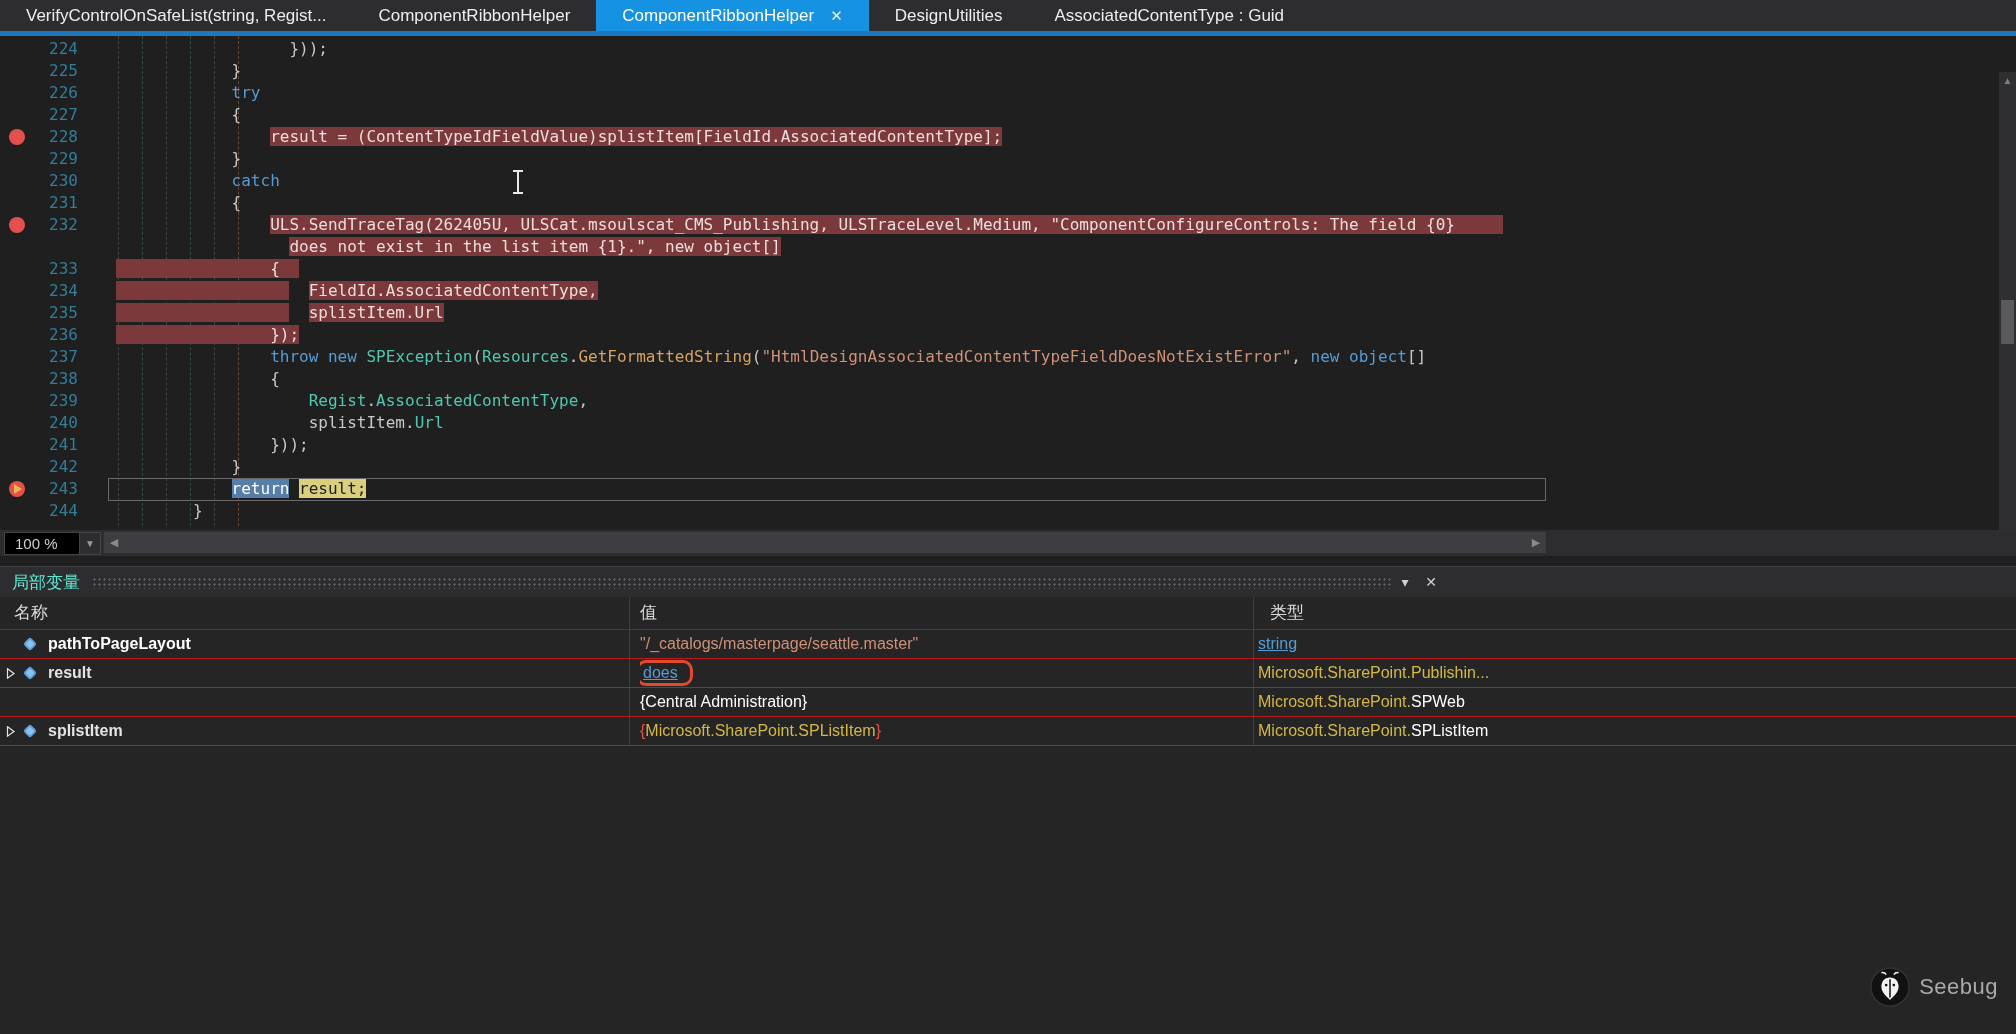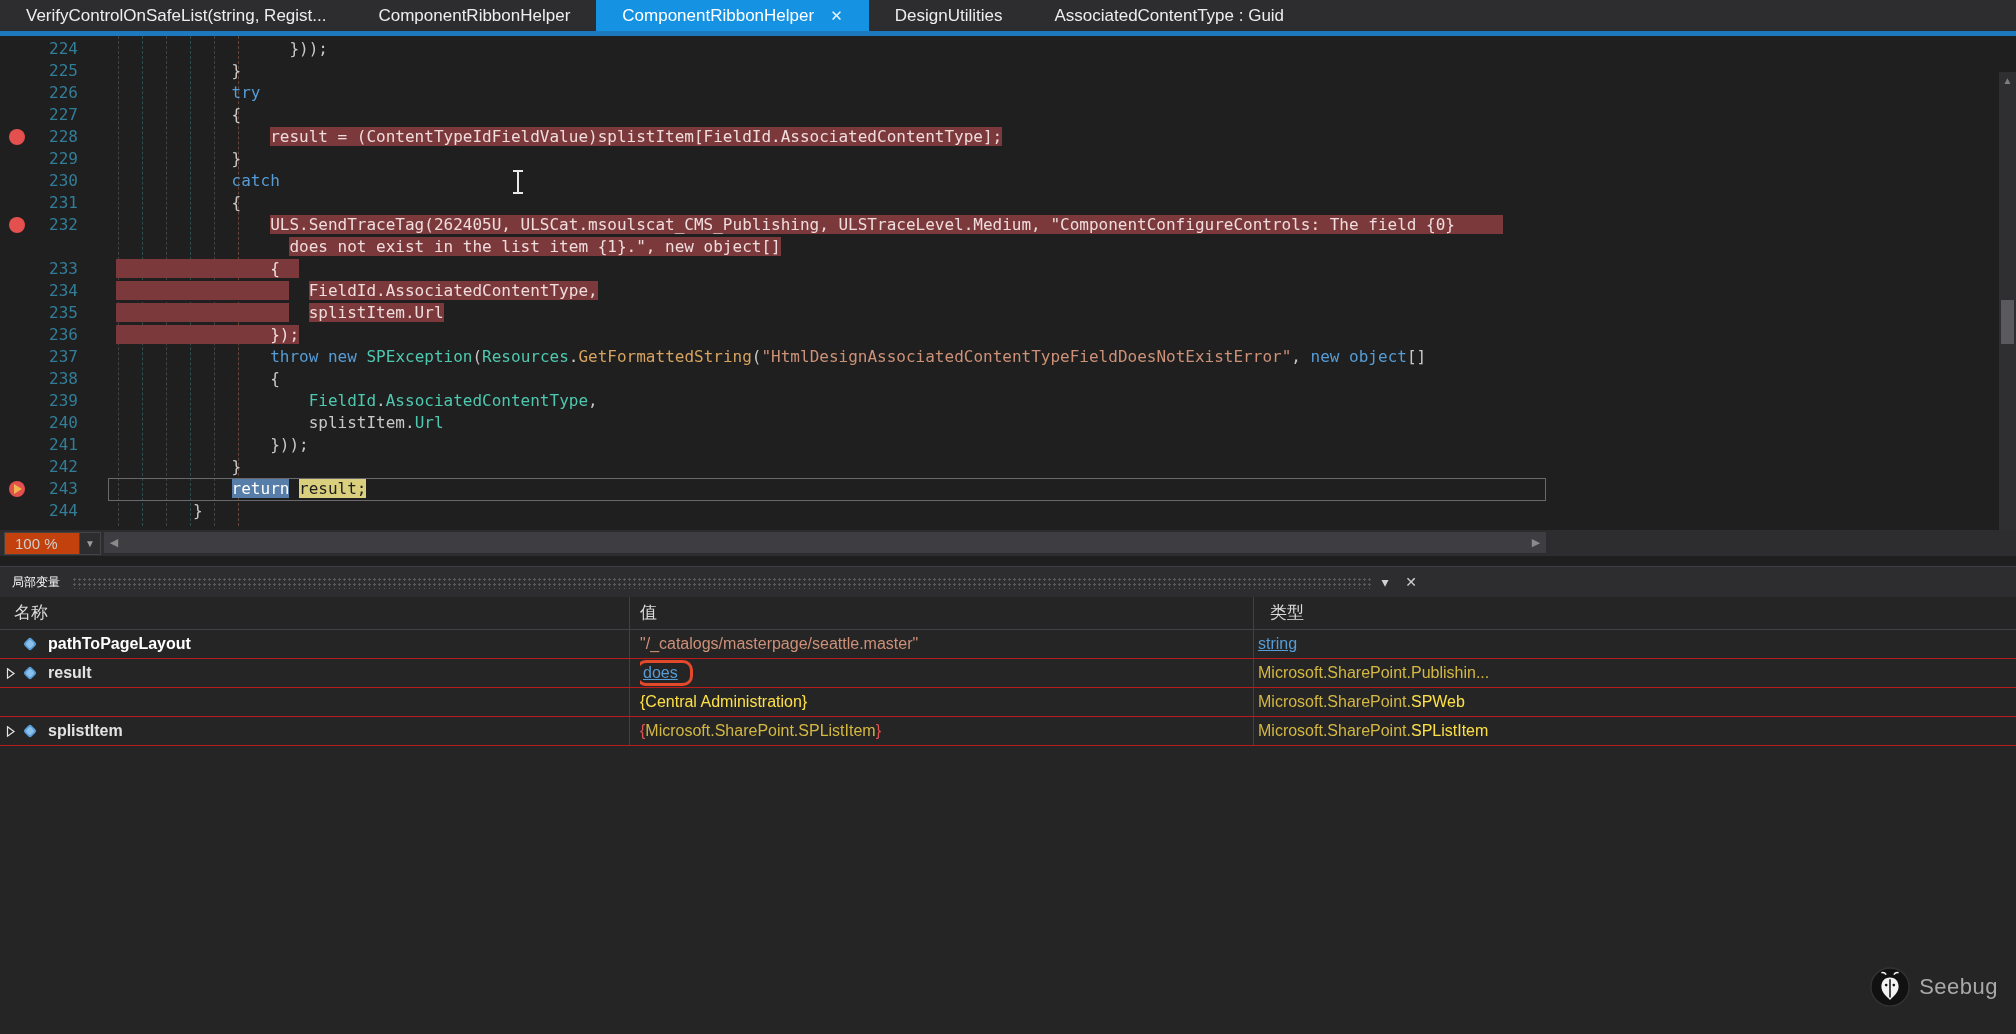--- a/index.html
+++ b/index.html
@@ -46,53 +46,53 @@
 
   
   #vscroll{position:absolute;right:0;top:36px;width:17px;height:520px;background:#2F2F32;}
   #vscroll .arr{position:absolute;left:0;width:17px;height:17px;color:#7E7E7E;font-size:10px;
                 text-align:center;line-height:17px;}
   #vscroll .arr.up{top:0;}
   #vscroll .thumb{position:absolute;left:2px;top:228px;width:13px;height:44px;background:#5A5A5E;}
 
   
   #hscroll-row{position:absolute;left:0;top:530px;width:2016px;height:26px;background:#2D2D30;}
-  #zoom-box{position:absolute;left:4px;top:2px;width:72px;height:21px;background:#c2410c;
+  #zoom-box{position:absolute;left:4px;top:2px;width:72px;height:21px;background:#000000;
             border:1px solid #434346;color:#CFCFCF;font-size:15px;line-height:21px;padding-left:10px;}
   #zoom-arrow{position:absolute;left:79px;top:2px;width:20px;height:21px;background:#2D2D30;border:1px solid #434346;
               color:#9A9A9A;font-size:10px;text-align:center;line-height:21px;}
   #htrack{position:absolute;left:104px;top:2px;width:1442px;height:21px;background:#3E3E42;}
   #htrack .arr{position:absolute;top:0;width:20px;height:21px;color:#8A8A8A;font-size:11px;text-align:center;line-height:21px;}
   #htrack .arr.left{left:0;} #htrack .arr.right{right:0;}
 
   
   #locals{position:absolute;left:0;top:566px;width:2016px;bottom:0;background:#252526;border-top:1px solid #3F3F46;}
   #locals-title{position:relative;height:30px;background:#2D2D30;display:flex;align-items:center;}
-  #locals-title .title-text{font-size:12px;color:#ffffff;padding:0 12px 0 12px;white-space:nowrap;}
+  #locals-title .title-text{font-size:17px;color:#5eead4;padding:0 12px 0 12px;white-space:nowrap;}
   #locals-title .grip{flex:0 0 1300px;height:12px;margin-top:2px;
         background-image:radial-gradient(rgba(140,140,140,.45) 1px, transparent 1.2px);
         background-size:5px 5px;}
   #locals-title .t-icon{width:26px;text-align:center;color:#D0D0D0;font-size:14px;cursor:default;}
   #locals-table{position:relative;}
   #locals-header{position:relative;height:32px;border-bottom:1px solid #3F3F46;background:#252526;}
   .hcol{position:absolute;top:0;height:32px;line-height:32px;font-size:17px;color:#DBDBDB;}
   .hcol.c1{left:14px;} .hcol.c2{left:640px;} .hcol.c3{left:1270px;}
   .vsep{position:absolute;top:0;width:0;border-left:1px solid #3F3F46;}
   .vsep.s1{left:629px;} .vsep.s2{left:1253px;}
   .lrow{position:relative;height:28px;border-bottom:1px solid #b91c1c;background:#252526;
         font-size:16px;display:block;}
   .lcell{position:absolute;top:0;height:28px;line-height:28px;white-space:nowrap;overflow:hidden;}
   .cell-name{left:0;width:629px;display:flex;align-items:center;}
   .cell-val{left:640px;width:610px;}
   .cell-type{left:1258px;width:750px;}
   .expander{width:22px;flex:0 0 22px;display:flex;align-items:center;justify-content:center;}
   .varicon{width:22px;flex:0 0 22px;display:flex;align-items:center;}
   .vname{color:#E3E3E3;padding-left:4px;font-weight:bold;}
   .vname.bold{font-weight:bold;color:#FFFFFF;}
-  .v-s{color:#CE9178;} .v-b{color:#569CD6;text-decoration:underline;} .v-c{color:#fde047;} .v-y{color:#D4B842;} .v-r{color:#E05252;}
+  .v-s{color:#CE9178;} .v-b{color:#569CD6;text-decoration:underline;} .v-c{color:#ffffff;} .v-y{color:#D4B842;} .v-r{color:#E05252;}
   .ring{display:inline-block;border:3px solid #E3492B;border-radius:10px;padding:0 12px 0 4px;margin-left:-4px;
         line-height:20px;}
 
   
   #watermark{position:absolute;right:18px;bottom:26px;display:flex;align-items:center;}
   #watermark .wm-text{font-size:22px;color:#A9A9A9;margin-left:8px;letter-spacing:.5px;}
 </style>
 </head>
 <body>
 
@@ -224,21 +224,21 @@
         <div class="code-row">
           <div class="glyph"></div>
           <div class="lnum">238</div>
           <div class="gut-space"></div>
           <span class="code"><span class="c-p">                {</span></span>
         </div>
         <div class="code-row">
           <div class="glyph"></div>
           <div class="lnum">239</div>
           <div class="gut-space"></div>
-          <span class="code"><span class="c-p">                    </span><span class="c-t">FieldId</span><span class="c-p">.</span><span class="c-t">AssociatedContentType</span><span class="c-p">,</span></span>
+          <span class="code"><span class="c-p">                    </span><span class="c-t">Regist</span><span class="c-p">.</span><span class="c-t">AssociatedContentType</span><span class="c-p">,</span></span>
         </div>
         <div class="code-row">
           <div class="glyph"></div>
           <div class="lnum">240</div>
           <div class="gut-space"></div>
           <span class="code"><span class="c-p">                    splistItem.</span><span class="c-t">Url</span></span>
         </div>
         <div class="code-row">
           <div class="glyph"></div>
           <div class="lnum">241</div>

